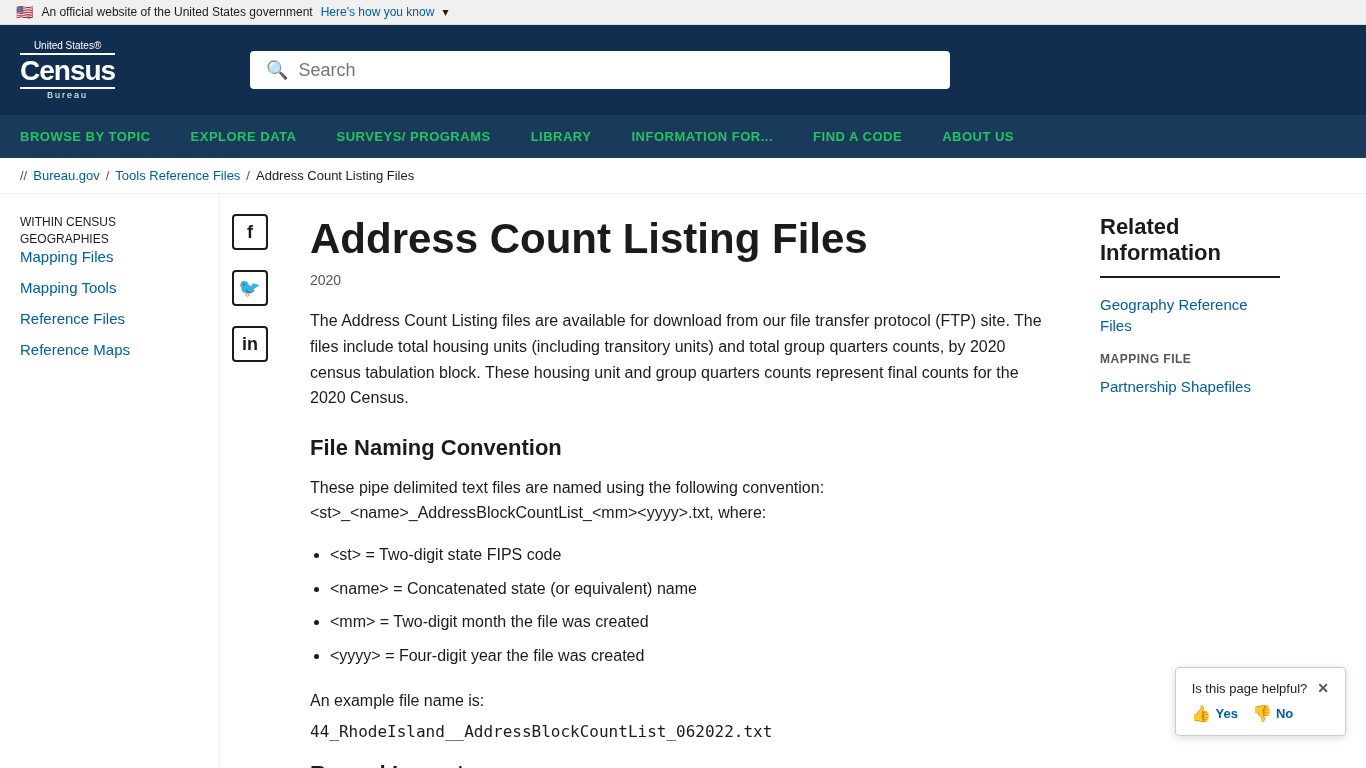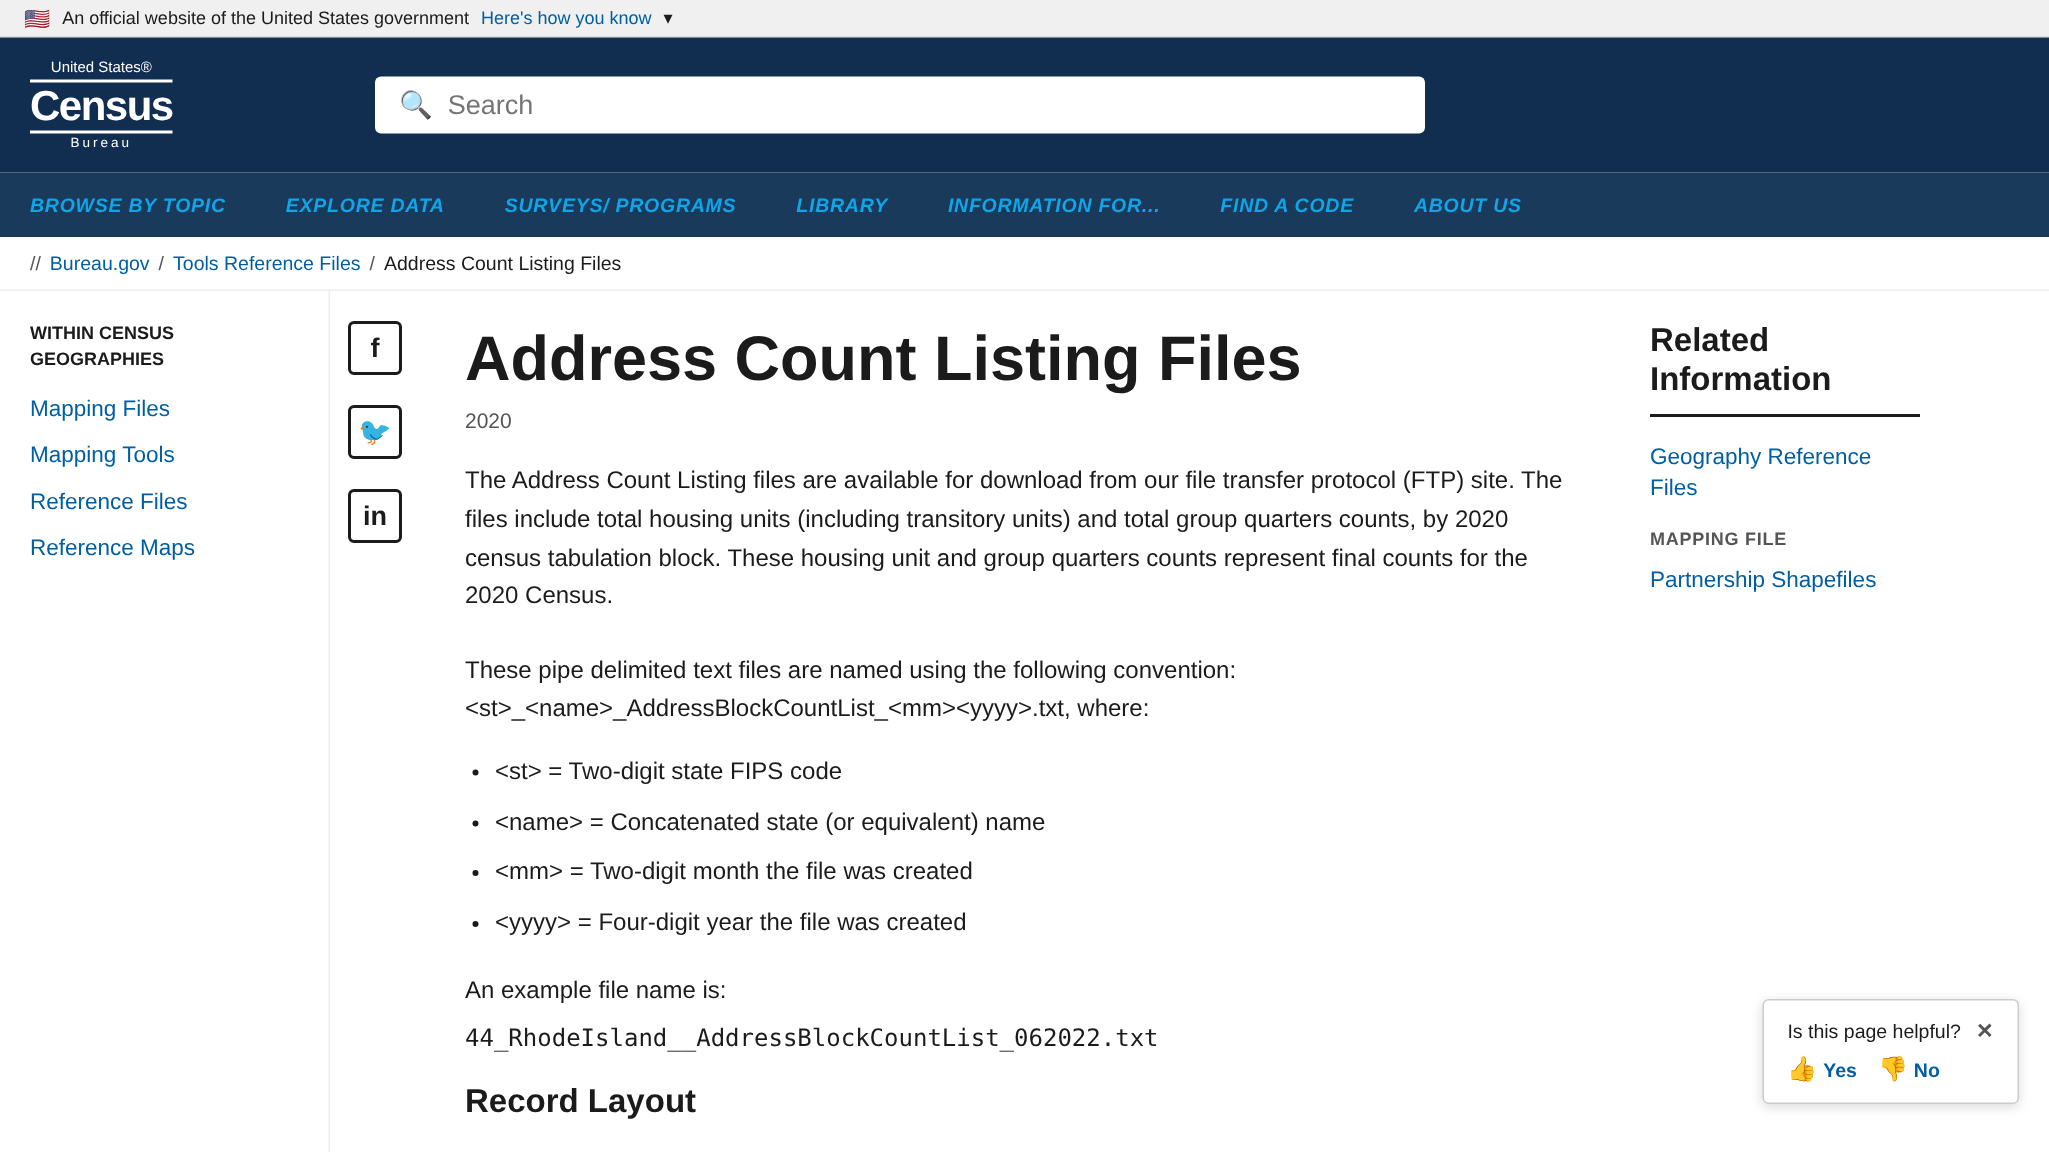--- a/index.html
+++ b/index.html
@@ -62,29 +62,28 @@
       background: transparent;
     }
 
     
     .main-nav {
       background: #1a3a5c;
       display: flex;
       align-items: center;
     }
     .main-nav a {
-      color: #0ea5e9;
+      color: #22c55e;
       text-decoration: none;
       font-size: 13px;
       font-weight: 600;
       padding: 14px 20px;
       display: block;
       letter-spacing: 0.5px;
       white-space: nowrap;
-      font-style: italic;
     }
 
     
     .breadcrumb {
       padding: 10px 20px;
       font-size: 13px;
       color: #555;
       display: flex;
       align-items: center;
       gap: 6px;
@@ -102,24 +101,24 @@
 
     
     .left-sidebar {
       width: 220px;
       min-width: 220px;
       padding: 20px 20px;
       border-right: 1px solid #eee;
     }
     .sidebar-section-title {
       font-size: 12px;
-      font-weight: 700;
+      font-weight: 400;
       color: #1b1b1b;
       text-transform: uppercase;
-      margin-bottom: 16px;
+      margin-bottom: 0;
       line-height: 1.4;
     }
     .sidebar-nav a {
       display: block;
       color: #005ea2;
       text-decoration: none;
       font-size: 15px;
       margin-bottom: 14px;
     }
 
@@ -348,20 +347,21 @@
     <div class="social-icon">f</div>
     <div class="social-icon">🐦</div>
     <div class="social-icon">in</div>
   </div>
 
   <main class="main-content">
     <h1 class="page-title">Address Count Listing Files</h1>
     <div class="page-year">2020</div>
     <p class="page-description">The Address Count Listing files are available for download from our file transfer protocol (FTP) site. The files include total housing units (including transitory units) and total group quarters counts, by 2020 census tabulation block. These housing unit and group quarters counts represent final counts for the 2020 Census.</p>
 
+    <h2 class="section-heading">File Naming Convention</h2>
     <p class="convention-text">These pipe delimited text files are named using the following convention:
 &lt;st&gt;_&lt;name&gt;_AddressBlockCountList_&lt;mm&gt;&lt;yyyy&gt;.txt,  where:</p>
 
     <ul class="bullet-list">
       <li>&lt;st&gt; = Two-digit state FIPS code</li>
       <li>&lt;name&gt; = Concatenated state (or equivalent) name</li>
       <li>&lt;mm&gt; = Two-digit month the file was created</li>
       <li>&lt;yyyy&gt; = Four-digit year the file was created</li>
     </ul>
 

